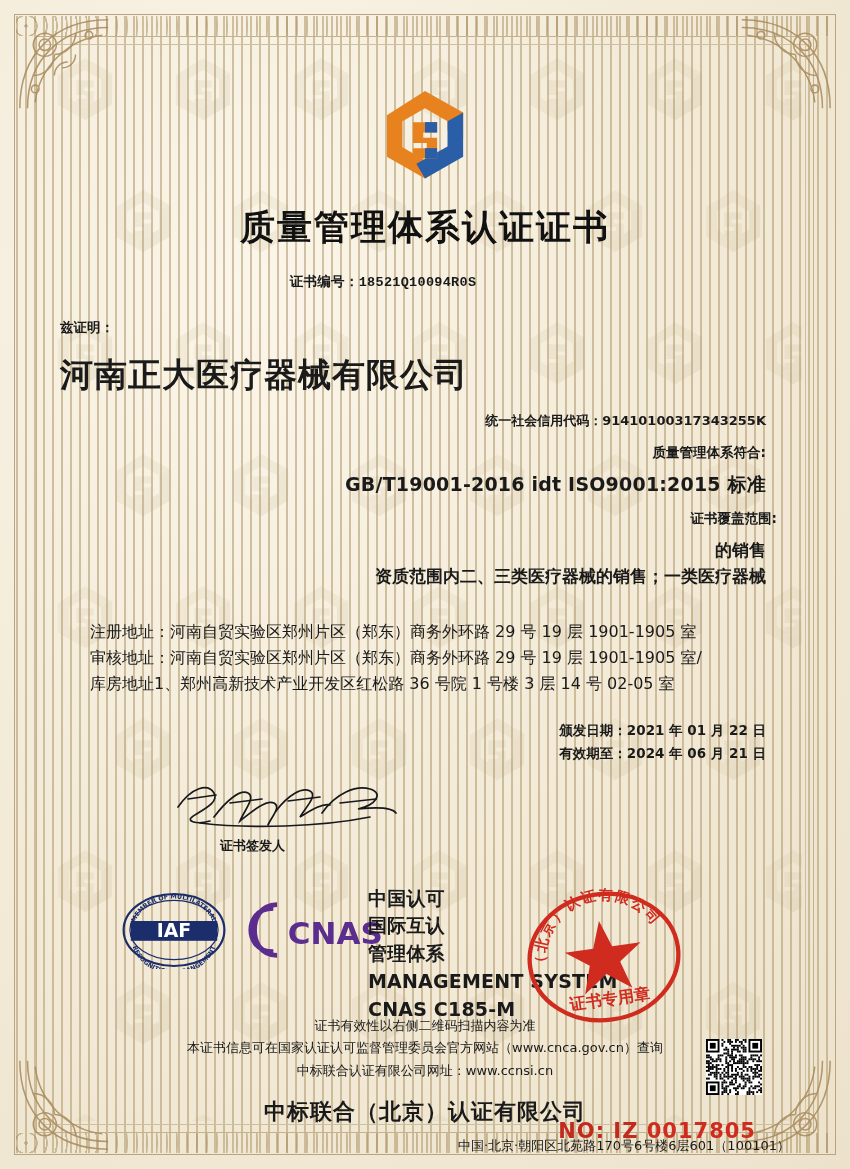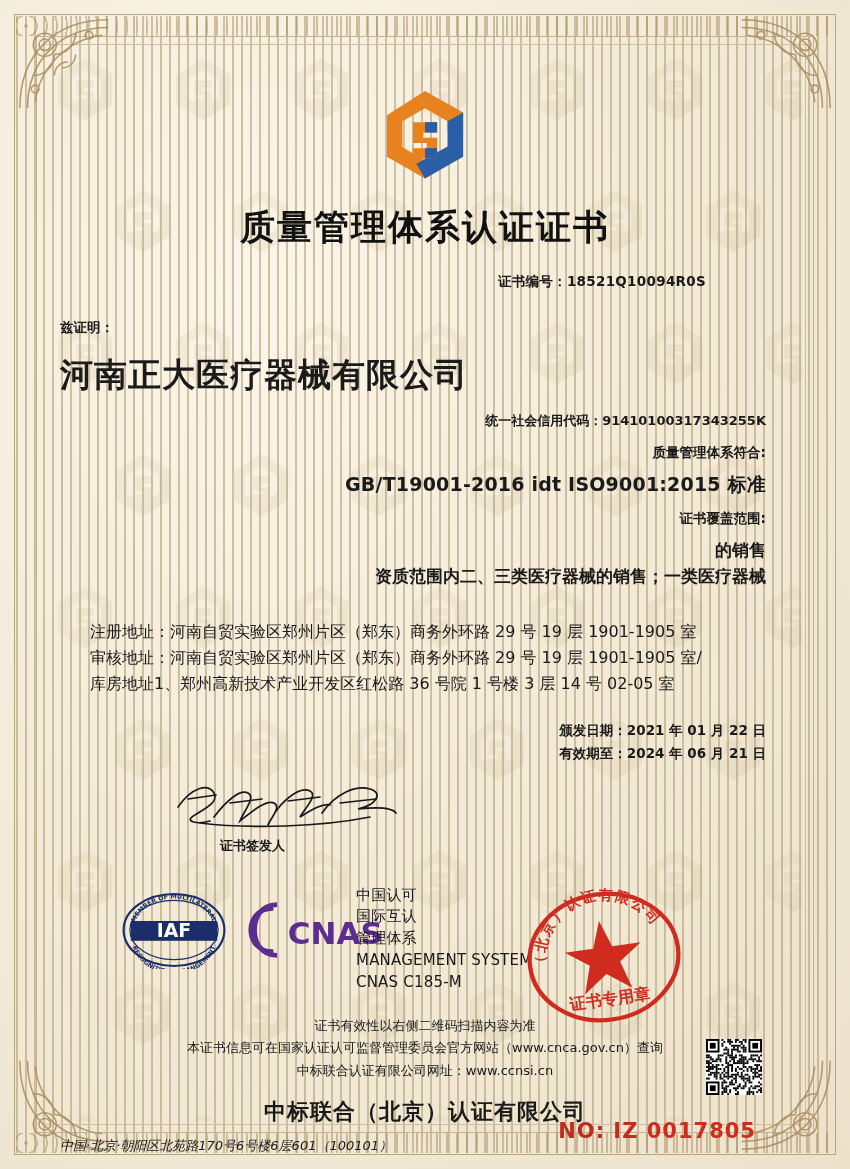--- a/index.html
+++ b/index.html
@@ -66,45 +66,46 @@
   h1.title{
     text-align:center;
     font-size:35px;
     letter-spacing:2px;
     font-weight:bold;
     margin:16px 0 0;
     color:#111;
     font-family:"DejaVu Sans","Liberation Sans",sans-serif;
   }
   .certno{
-    text-align:right;
+    text-align:center;
     font-size:13.5px;font-weight:bold;
     margin:22px 84px 0 0;
     letter-spacing:.3px;
+    font-family:Liberation Mono, monospace;
   }
   .certno .lbl{font-weight:bold;}
   .hereby{
     text-align:left;font-size:13.5px;font-weight:bold;margin:28px 24px 0 0;
   }
   .company{
     font-size:33px;font-weight:bold;letter-spacing:1px;
     margin:16px 0 0;
   }
   .creditcode{
     text-align:right;font-size:13px;margin:14px 24px 0 0;font-weight:bold;
   }
   .conform-lbl{
     text-align:right;font-size:13.5px;font-weight:bold;margin:14px 24px 0 0;
   }
   .standard{
     text-align:right;font-size:19px;font-weight:bold;margin:10px 24px 0 0;
     letter-spacing:.2px;
   }
   .scope-lbl{
-    text-align:right;font-size:13.5px;font-weight:bold;margin:12px 24px 0 0;
+    text-align:right;font-size:13.5px;font-weight:bold;margin:12px 13px 0 0;
   }
   .scope{
     text-align:right;font-size:17px;font-weight:bold;margin:10px 24px 0 0;
     line-height:1.5;
   }
   .addr{
     margin:30px 24px 0 30px;font-size:16px;line-height:1.62;text-align:left;
     font-weight:500;
   }
   .addr div{white-space:nowrap;}
@@ -116,36 +117,36 @@
   
   .sign-wrap{position:relative;height:92px;margin-top:16px;}
   .sig{position:absolute;left:110px;top:-4px;width:230px;height:58px;}
   .sig-label{position:absolute;left:160px;top:56px;font-size:13px;font-weight:bold;}
 
   
   .marks{position:relative;height:112px;margin-top:4px;}
   .iaf{position:absolute;left:60px;top:14px;width:108px;height:78px;}
   .cnas{position:absolute;left:185px;top:22px;width:160px;height:62px;}
   .cnas-text{
-    position:absolute;left:296px;top:8px;font-size:15px;line-height:1.46;
-    font-weight:normal;letter-spacing:.2px;
+    position:absolute;left:308px;top:8px;font-size:19px;line-height:1.46;
+    font-weight:bold;letter-spacing:.2px;
   }
   .stamp{position:absolute;left:458px;top:-6px;width:172px;height:172px;}
 
   
   .notes{
     margin:26px 0 8px;text-align:center;font-size:13px;line-height:1.75;
     position:relative;
   }
   .qr{position:absolute;right:28px;top:24px;width:56px;height:56px;}
   .org{
     text-align:center;font-size:22px;font-weight:bold;margin:14px 0 0;
     letter-spacing:1px;
   }
-  .orgaddr{text-align:left;font-size:13px;margin:10px 0 0;font-style:italic;}
+  .orgaddr{text-align:right;font-size:13px;margin:10px 0 0;}
 
   .serial{
     position:absolute;right:34px;bottom:-30px;font-size:21px;font-weight:bold;
     color:#d02b1f;letter-spacing:1px;
     font-family:"DejaVu Sans","Liberation Sans",sans-serif;
   }
   .serial .pre{color:#c22a1e;}
 </style>
 </head>
 <body>

